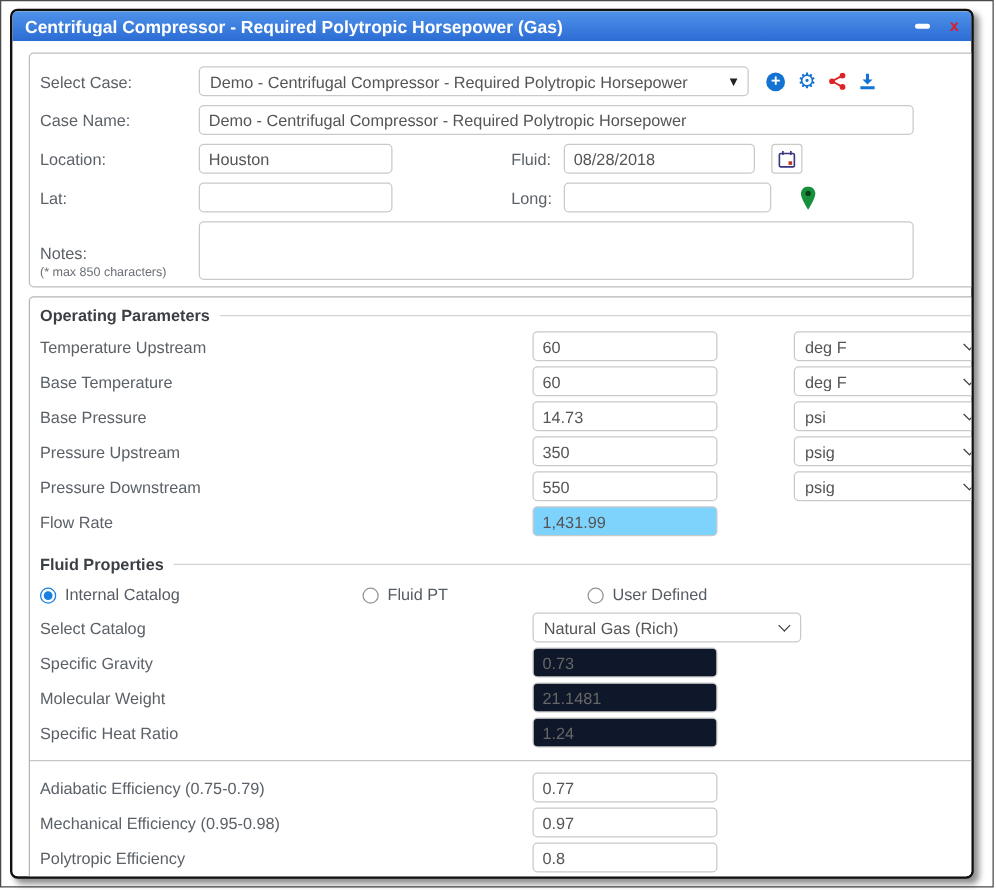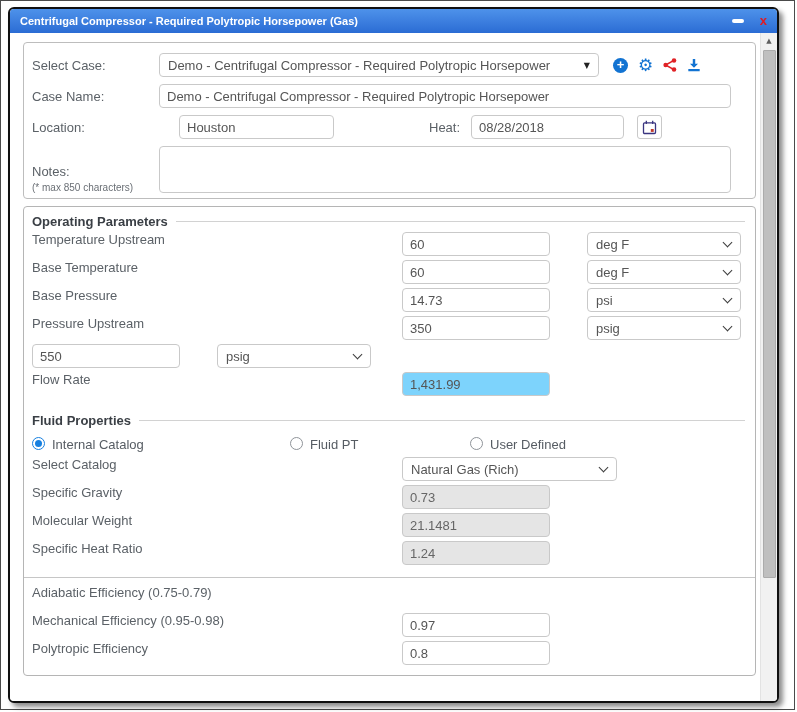--- a/index.html
+++ b/index.html
@@ -6,21 +6,21 @@
   html,body { width:797px; height:712px; background:#fff; font-family:"Liberation Sans", sans-serif; }
   .frame { position:relative; width:795px; height:710px; border:1px solid #4a4a4a; background:#fff; }
 
   .window { position:absolute; left:7px; top:6px; width:771px; height:696px;
             border:2px solid #101010; border-radius:6px; background:#fff;
             box-shadow:4px 4px 5px rgba(0,0,0,0.45); overflow:hidden;
             display:flex; flex-direction:column; }
 
   .titlebar { height:24px; flex:none; background:linear-gradient(#4e92ea,#2b6cd4);
               display:flex; align-items:center; padding:0 10px; }
-  .titlebar .title { color:#fff; font-size:11px; font-weight:bold; flex:1;
+  .titlebar .title { color:#fff; font-size:14px; font-weight:bold; flex:1;
                      white-space:nowrap; overflow:hidden; }
   .win-controls { display:flex; align-items:center; gap:16px; }
   .min-btn { width:12px; height:4px; background:#fff; border-radius:2px; cursor:pointer; }
   .close-btn { color:#e01b24; font-size:13px; font-weight:bold; line-height:12px; cursor:pointer; }
 
   .content { flex:1; display:flex; min-height:0; background:#fff; }
   .main { flex:1; padding:9px 4px 0 13px; }
 
   .box { border:1px solid #bdbdbd; border-radius:4px; background:#fff; }
   .case-box { padding:10px 13px 5px 8px; }
@@ -51,32 +51,32 @@
   .notes-label-block { width:127px; flex:none; padding-top:2px; }
   .hint { font-size:10px; color:#6a6f75; margin-top:3px; }
 
   
   .sect { padding:4px 10px 6px 8px; }
   .sect-fluid { border-bottom:1px solid #c6c6c6; padding-bottom:8px; }
   .legend-row { display:flex; align-items:center; height:21px; gap:8px;text-align:center; }
   .legend { font-size:13px; font-weight:bold; color:#3a3f45; white-space:nowrap; }
   .legend-row .line { flex:1; border-top:1px solid #d2d2d2; height:0; }
 
-  .prow { display:flex; align-items:flex-start; height:28px; }
+  .prow { display:flex; align-items:center; height:28px;gap:24px; }
   .plabel { width:370px; flex:none; font-size:13px; color:#5b6167; }
   .pinput { width:148px; }
   .calc { background:#7dd3fc; }
-  .dis { background:#e5e5e5; color:#666; }
+  .dis { background:#0f172a; color:#666; }
   .usel { width:154px; margin-left:37px; }
   .chev { width:7px; height:7px; border-right:1.6px solid #3c3c3c; border-bottom:1.6px solid #3c3c3c;
           transform:rotate(45deg); margin:-4px 1px 0 6px; flex:none; }
   .cat-sel { width:215px; }
 
   .radio-row { display:flex; align-items:center; height:26px; }
-  .radio-opt { display:flex; align-items:flex-start; cursor:pointer; }
+  .radio-opt { display:flex; align-items:flex-end; cursor:pointer; }
   .radio { width:13px; height:13px; border:1px solid #8f9499; border-radius:50%; background:#fff; flex:none; position:relative; }
   .radio.sel { border-color:#1780e0; }
   .radio.sel::after { content:""; position:absolute; inset:2px; border-radius:50%; background:#1780e0; }
   .radio-opt span.rlabel { margin-left:7px; font-size:13px; color:#565c63; }
   .w1 { width:258px; } .w2 { width:180px; }
 
   
   .scrollbar { width:17px; flex:none; background:#f1f1f1; border-left:1px solid #e2e2e2; position:relative; }
   .sb-arrow { height:15px; display:flex; align-items:center; justify-content:center;
               font-size:7px; color:#5f5f5f; cursor:pointer; font-family:"DejaVu Sans", sans-serif; }
@@ -129,33 +129,45 @@
             </span>
           </div>
 
           <div class="row">
             <span class="flabel">Case Name:</span>
             <input style="width: 572px;" value="Demo - Centrifugal Compressor - Required Polytropic Horsepower">
           </div>
 
           <div class="row">
             <span class="flabel">Location:</span>
-            <input style="width: 155px; margin-left: 20px;" value="Houston">
-            <span class="flabel" style="width:42px;margin-left:95px;">Heat:</span>
+            <input style="width: 155px;" value="Houston">
+            <span class="flabel" style="width:42px;margin-left:95px;">Fluid:</span>
             <input style="width: 153px;" value="08/28/2018">
             <span class="cal-btn">
               <svg width="15" height="15" viewBox="0 0 16 16">
                 <rect x="1.6" y="3" width="12.8" height="11.4" rx="1.2" fill="none" stroke="#3a3580" stroke-width="1.4"></rect>
                 <line x1="4.6" y1="0.8" x2="4.6" y2="4.2" stroke="#3a3580" stroke-width="1.4"></line>
                 <line x1="11.4" y1="0.8" x2="11.4" y2="4.2" stroke="#3a3580" stroke-width="1.4"></line>
                 <rect x="9.4" y="9.6" width="3.1" height="3.1" fill="#c0392b"></rect>
               </svg>
             </span>
           </div>
 
+          <div class="row">
+            <span class="flabel">Lat:</span>
+            <input style="width: 155px;">
+            <span class="flabel" style="width:42px;margin-left:95px;">Long:</span>
+            <input style="width: 166px;">
+            <span class="ic" style="margin-left:22px;">
+              <svg width="15" height="19" viewBox="0 0 24 30">
+                <path d="M12 0C6.8 0 2.8 4 2.8 9.2 2.8 16 12 30 12 30s9.2-14 9.2-20.8C21.2 4 17.2 0 12 0z" fill="#17903c"></path>
+                <circle cx="12" cy="9" r="3.4" fill="#0a3d18"></circle>
+              </svg>
+            </span>
+          </div>
 
           <div class="row notes-row">
             <span class="notes-label-block">
               <span class="flabel" style="width:auto;display:block;">Notes:</span>
               <span class="hint" style="display:block;">(* max 850 characters)</span>
             </span>
             <textarea style="width: 572px;"></textarea>
           </div>
         </div>
 
@@ -193,20 +205,21 @@
             </div>
             <div class="prow">
               <span class="plabel">Pressure Upstream</span>
               <input class="pinput" value="350" style="">
               <div class="selectbox usel">
                 <span class="val">psig</span>
                   <i class="chev"></i>
               </div>
             </div>
             <div class="prow">
+              <span class="plabel">Pressure Downstream</span>
               <input class="pinput" value="550" style="">
               <div class="selectbox usel">
                 <span class="val">psig</span>
                   <i class="chev"></i>
               </div>
             </div>
             <div class="prow">
               <span class="plabel">Flow Rate</span>
               <input class="pinput calc" value="1,431.99" style="">
             </div>
@@ -251,20 +264,21 @@
             </div>
             <div class="prow">
               <span class="plabel">Specific Heat Ratio</span>
               <input class="pinput dis" disabled="" value="1.24" style="">
             </div>
           </div>
 
           <div class="sect" style="padding-top:7px;">
             <div class="prow">
               <span class="plabel">Adiabatic Efficiency (0.75-0.79)</span>
+              <input class="pinput" value="0.77" style="">
             </div>
             <div class="prow">
               <span class="plabel">Mechanical Efficiency (0.95-0.98)</span>
               <input class="pinput" value="0.97" style="">
             </div>
             <div class="prow">
               <span class="plabel">Polytropic Efficiency</span>
               <input class="pinput" value="0.8" style="">
             </div>
 

